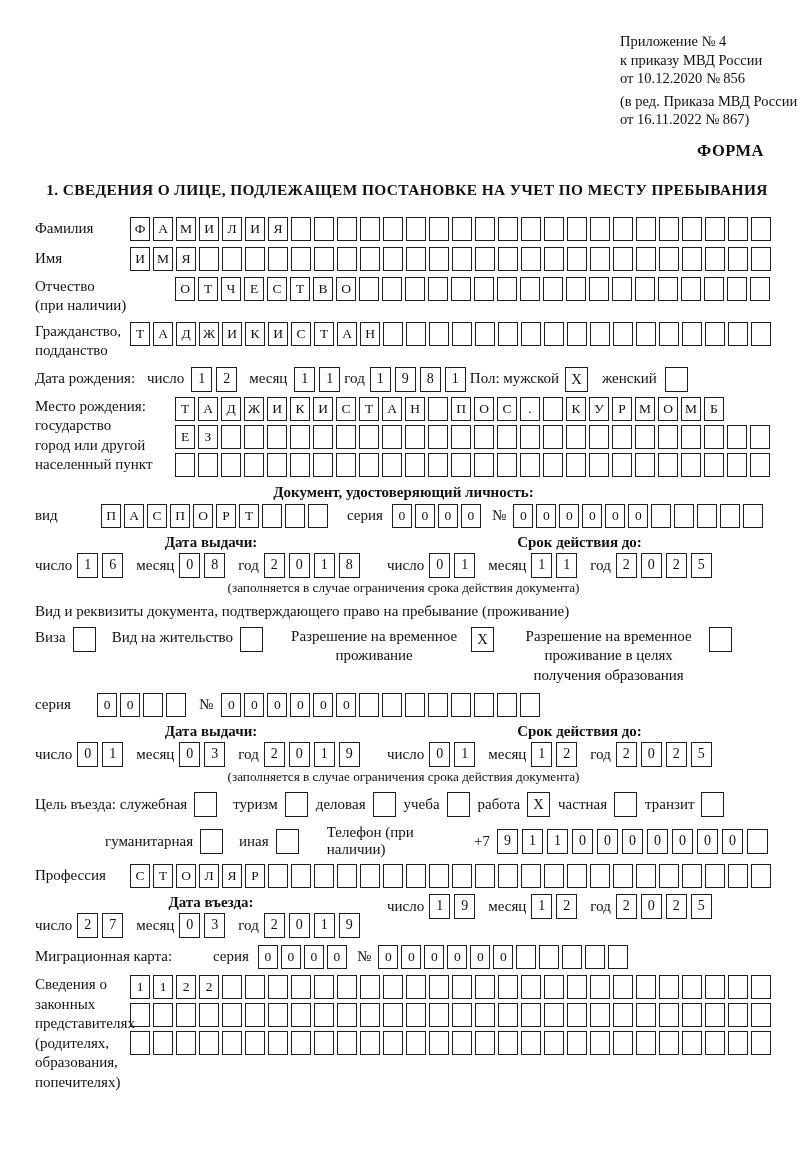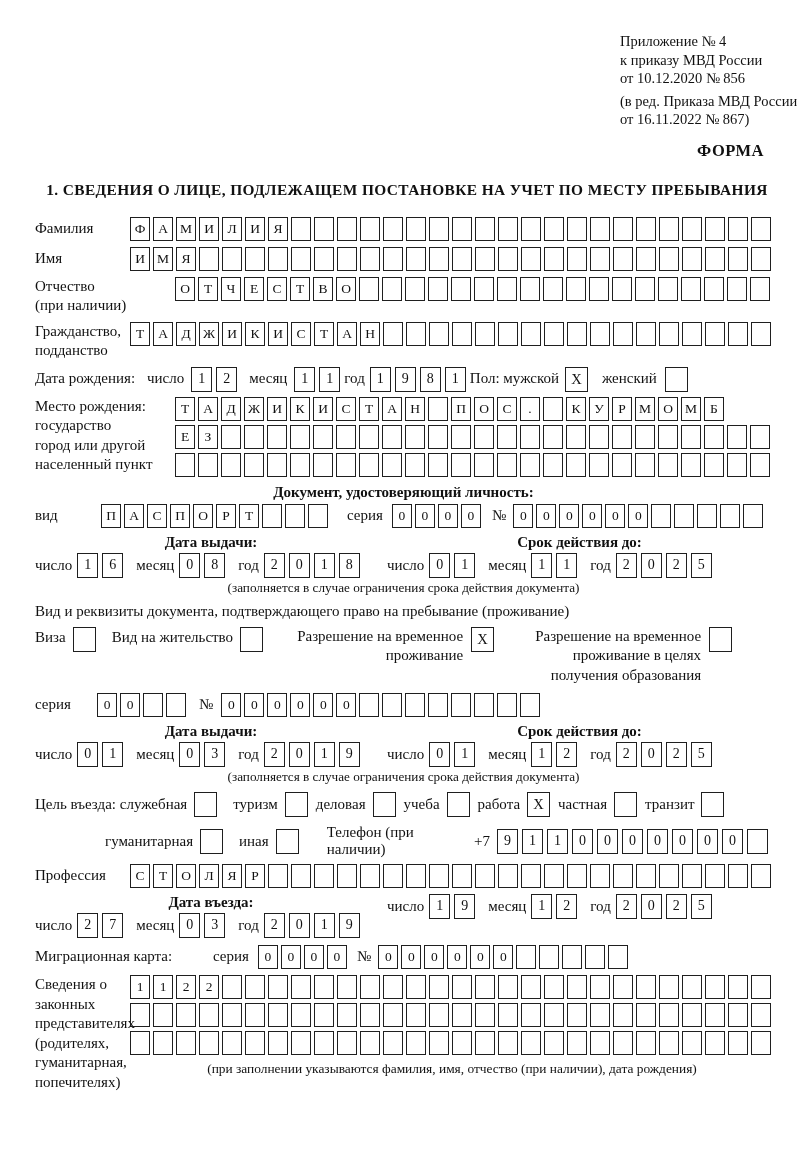--- a/index.html
+++ b/index.html
@@ -47,21 +47,21 @@
   .dp-row { display: flex; align-items: center; }
   .dp-row .dlbl { margin-right: 5px; }
   .dp-row .dlbl + .cells { margin-right: 9px; }
   .note-right { text-align: center; font-size: 13.2px; margin-top: 2px; }
 
   .optrow { display: flex; align-items: center; margin-top: 7px; }
   .optrow.top { align-items: flex-start; }
   .olbl { margin-right: 7px; }
   .optrow .box { margin-right: 16px; }
   .optrow .box:last-child { margin-right: 0; }
-  .wraplbl { text-align: right; line-height: 19.5px; margin-right: 8px; }
+  .wraplbl { text-align: center; line-height: 19.5px; margin-right: 8px; }
   .w175 { width: 178px; } .w185 { width: 185px; }
 
   .repnote { text-align: center; font-size: 13.4px; margin-top: 6px; }
 </style>
 </head>
 <body>
 
 <div class="page">
 
   <div class="annex">
@@ -653,21 +653,21 @@
         <span class="cell"></span>
       </span>
   </div>
 
   <div class="frow top stack3">
     <span class="lblcol w95">
       <div>Сведения о</div>
       <div>законных</div>
       <div>представителях</div>
       <div>(родителях,</div>
-      <div>гуманитарная,</div>
+      <div>образования,</div>
       <div>попечителях)</div>
     </span>
     <span>
       <div class="cells">
           <span class="cell">1</span>
           <span class="cell">1</span>
           <span class="cell">2</span>
           <span class="cell">2</span>
           <span class="cell"></span>
           <span class="cell"></span>
@@ -747,17 +747,16 @@
           <span class="cell"></span>
           <span class="cell"></span>
           <span class="cell"></span>
           <span class="cell"></span>
           <span class="cell"></span>
           <span class="cell"></span>
           <span class="cell"></span>
           <span class="cell"></span>
           <span class="cell"></span>
         </div>
-      <div class="repnote">(при заполнении указываются фамилия, имя, отчество (при наличии), дата рождения)</div>
     </span>
   </div>
 
 </div>
 
 </body></html>

